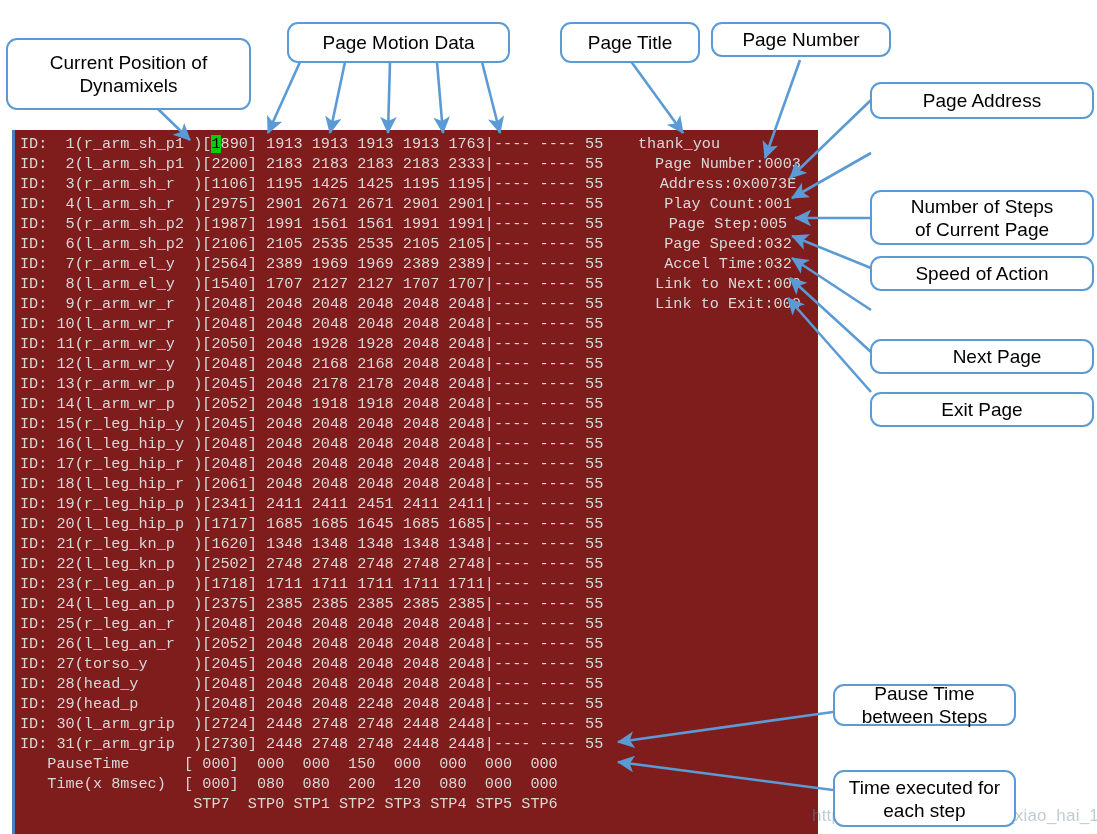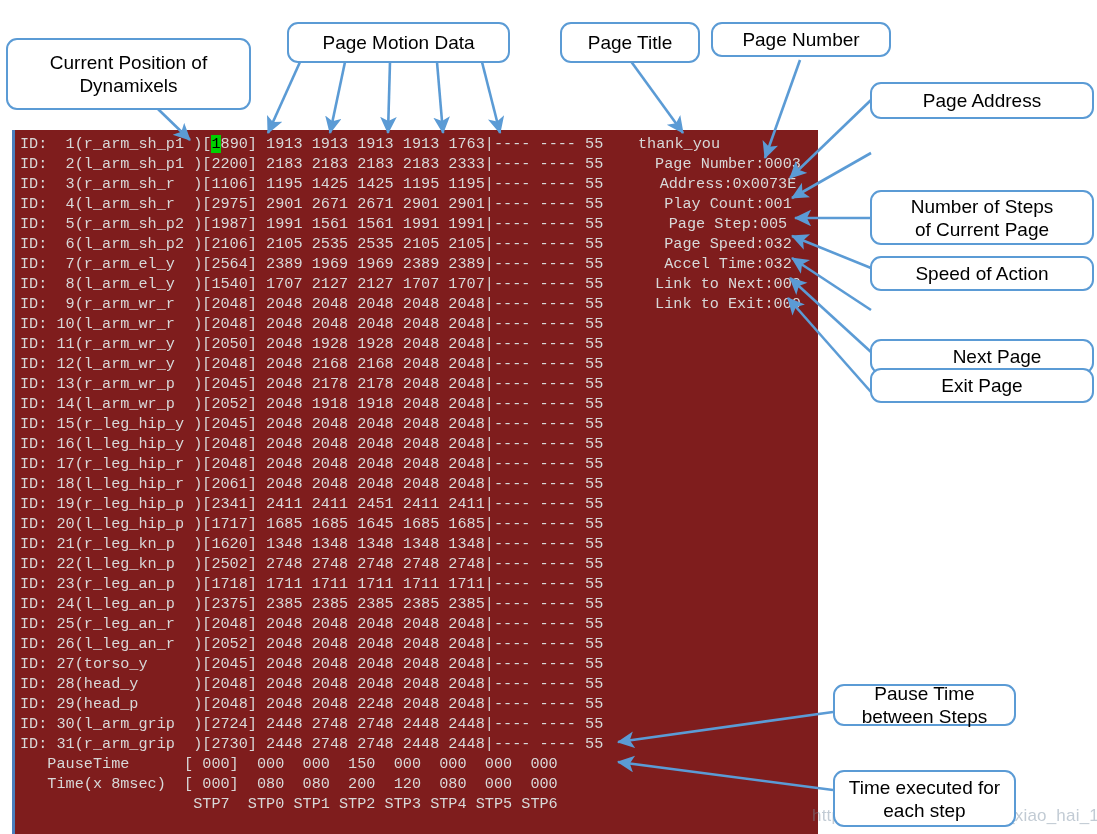--- a/index.html
+++ b/index.html
@@ -205,21 +205,21 @@
     </div>
   </div>
 
 
   <div class="callout" style="left:870px; top:339px; width:224px; height:35px;padding-left:36px;">
     <div>
       <span>Next Page</span>
     </div>
   </div>
 
-  <div class="callout" style="left:870px; top:368px; width:224px; height:35px;">
+  <div class="callout" style="left:870px; top:392px; width:224px; height:35px;">
     <div>
       <span>Exit Page</span>
     </div>
   </div>
 
   <div class="callout" style="left:833px; top:684px; width:183px; height:42px;">
     <div>
       <span>Pause Time</span>
       <span>between Steps</span>
     </div>

